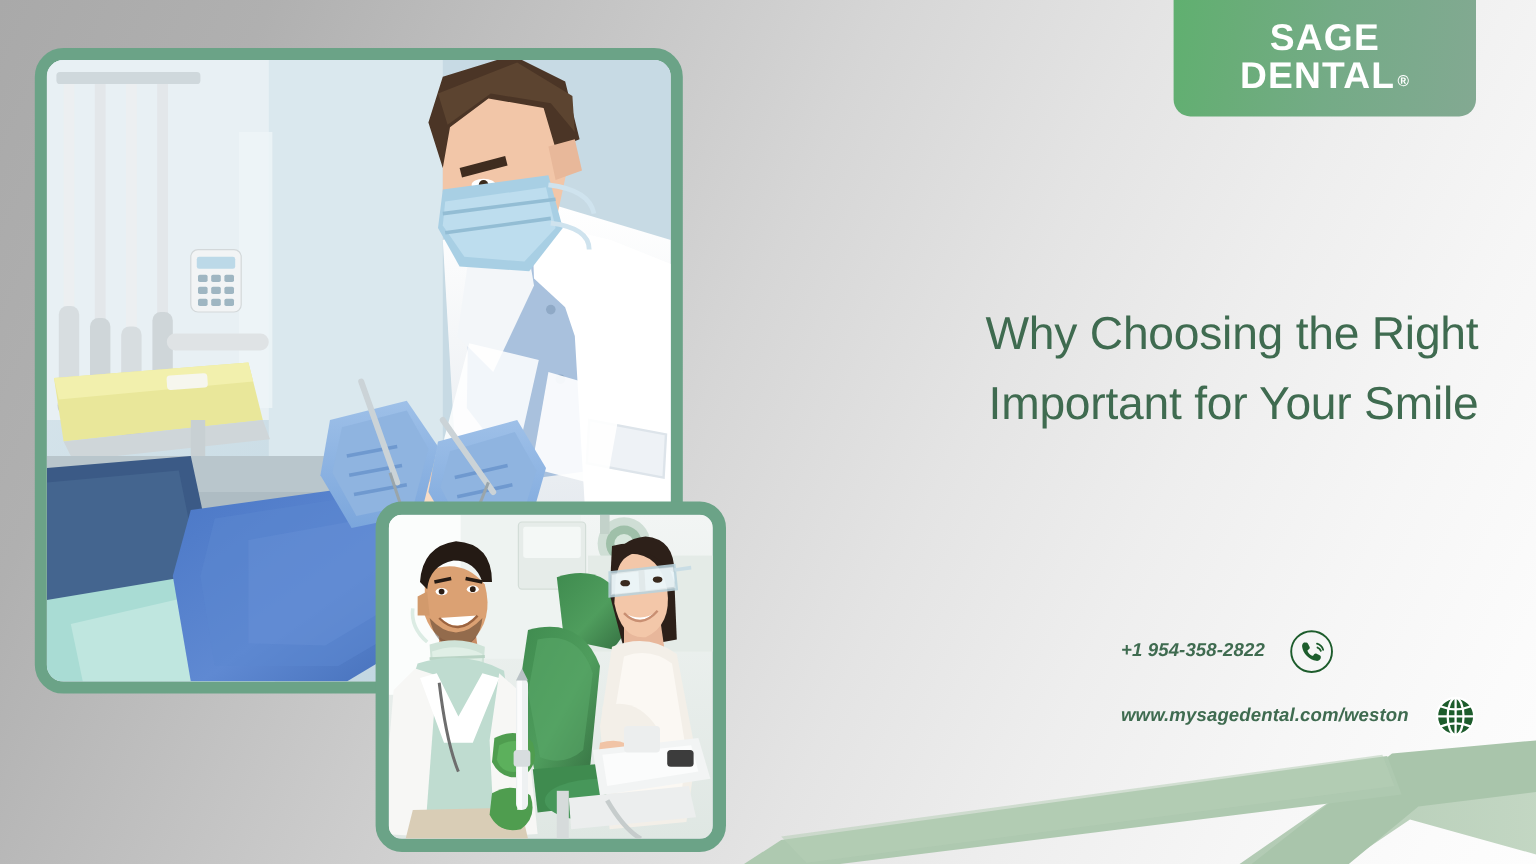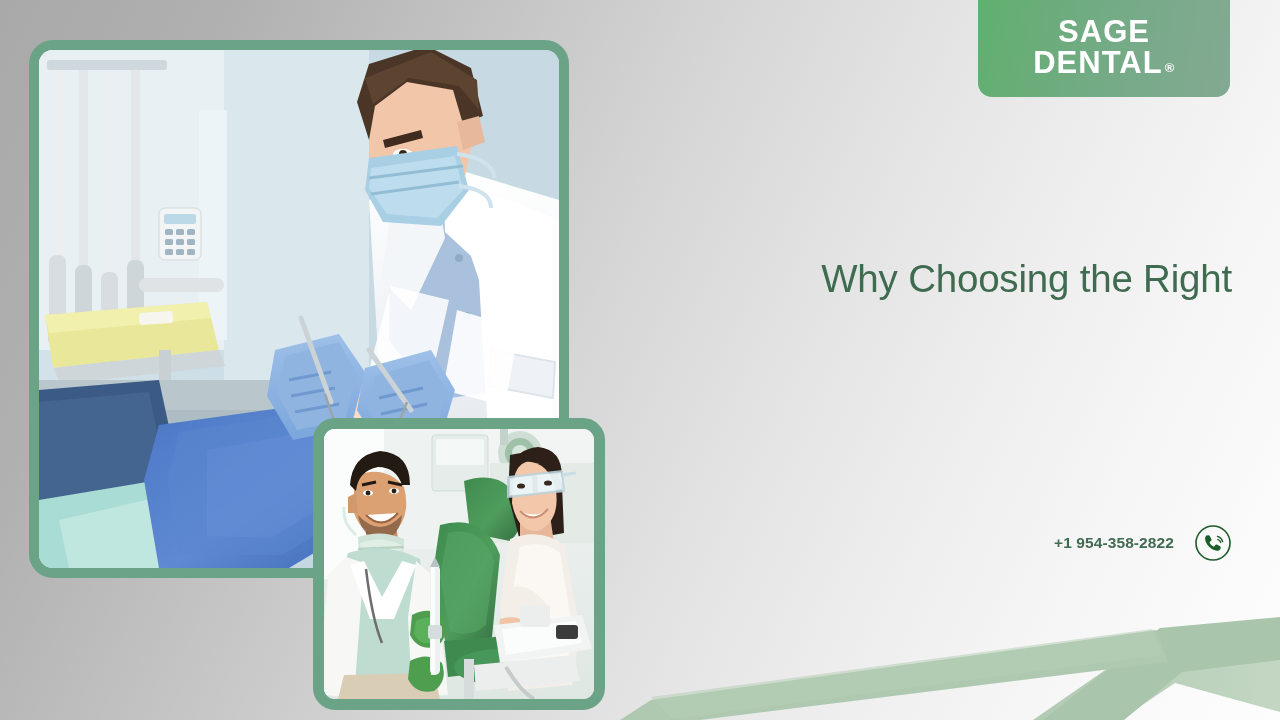--- a/index.html
+++ b/index.html
@@ -88,20 +88,21 @@
   }
   .headline .hl { display:block; white-space:nowrap; }
 
   
   .contact {
     position:absolute;
     right:48px; top:524px;
     display:flex; flex-direction:column;
     gap:16px;
     align-items:flex-start;
+    font-style:italic;
   }
   .contact-row {
     display:flex; align-items:center; justify-content:flex-end;
     gap:20px;
   }
   .contact-text {
     color:#3f6b50;
     font-weight:800;
     font-size:15.5px;
     letter-spacing:0.1px;
@@ -430,32 +431,49 @@
   <div class="logo-box">
     <div class="logo-line logo-sage">SAGE</div>
     <div class="logo-dental-row">
       <span class="logo-line logo-dental">DENTAL</span>
       <span class="logo-line logo-reg">®</span>
     </div>
   </div>
 
   <div class="headline">
     <span class="hl">Why Choosing the Right</span>
+    <span class="hl">Important for Your Smile</span>
   </div>
 
   <div class="contact">
 
     <div class="contact-row">
       <span class="contact-text">+1 954-358-2822</span>
       <span class="contact-icon">
         <svg viewBox="0 0 38 38">
           <circle cx="19" cy="19" r="17" fill="none" stroke="#1d5c2c" stroke-width="1.6"></circle>
           <path d="M13.4 11.6 c1.1-0.5 2.1-0.2 2.6 0.8 l1.3 2.5 c0.4 0.8 0.2 1.5-0.5 2.1 l-0.9 0.7 c-0.3 0.3-0.4 0.6-0.2 1 c0.7 1.6 2.1 3 3.7 3.7 c0.4 0.2 0.8 0.1 1-0.2 l0.7-0.9 c0.6-0.7 1.3-0.9 2.1-0.5 l2.5 1.3 c1 0.5 1.3 1.5 0.8 2.6 c-0.6 1.4-2 2.2-3.6 2 c-2.9-0.4-5.6-1.8-7.8-4 c-2.2-2.2-3.6-4.9-4-7.8 c-0.2-1.6 0.6-3 1.9-3.6 z" fill="#1d5c2c"></path>
           <path d="M23.5 12.4 a7.4 7.4 0 0 1 5.1 5.1" fill="none" stroke="#1d5c2c" stroke-width="1.5" stroke-linecap="round"></path>
           <path d="M23.9 15.6 a4.2 4.2 0 0 1 2.8 2.8" fill="none" stroke="#1d5c2c" stroke-width="1.5" stroke-linecap="round"></path>
         </svg>
       </span>
     </div>
 
+    <div class="contact-row">
+      <span class="contact-text">www.mysagedental.com/weston</span>
+      <span class="contact-icon">
+        <svg viewBox="0 0 38 38">
+          <circle cx="19" cy="19" r="15.5" fill="#1d5c2c"></circle>
+          <g stroke="#ffffff" stroke-width="1.9" fill="none">
+            <circle cx="19" cy="19" r="15.5"></circle>
+            <ellipse cx="19" cy="19" rx="6.6" ry="15.5"></ellipse>
+            <line x1="3.5" y1="19" x2="34.5" y2="19"></line>
+            <path d="M6.2 10.5 q12.8 5.2 25.6 0"></path>
+            <path d="M6.2 27.5 q12.8-5.2 25.6 0"></path>
+            <line x1="19" y1="3.5" x2="19" y2="34.5"></line>
+          </g>
+        </svg>
+      </span>
+    </div>
 
   </div>
 
 </div>
 
 </body></html>

